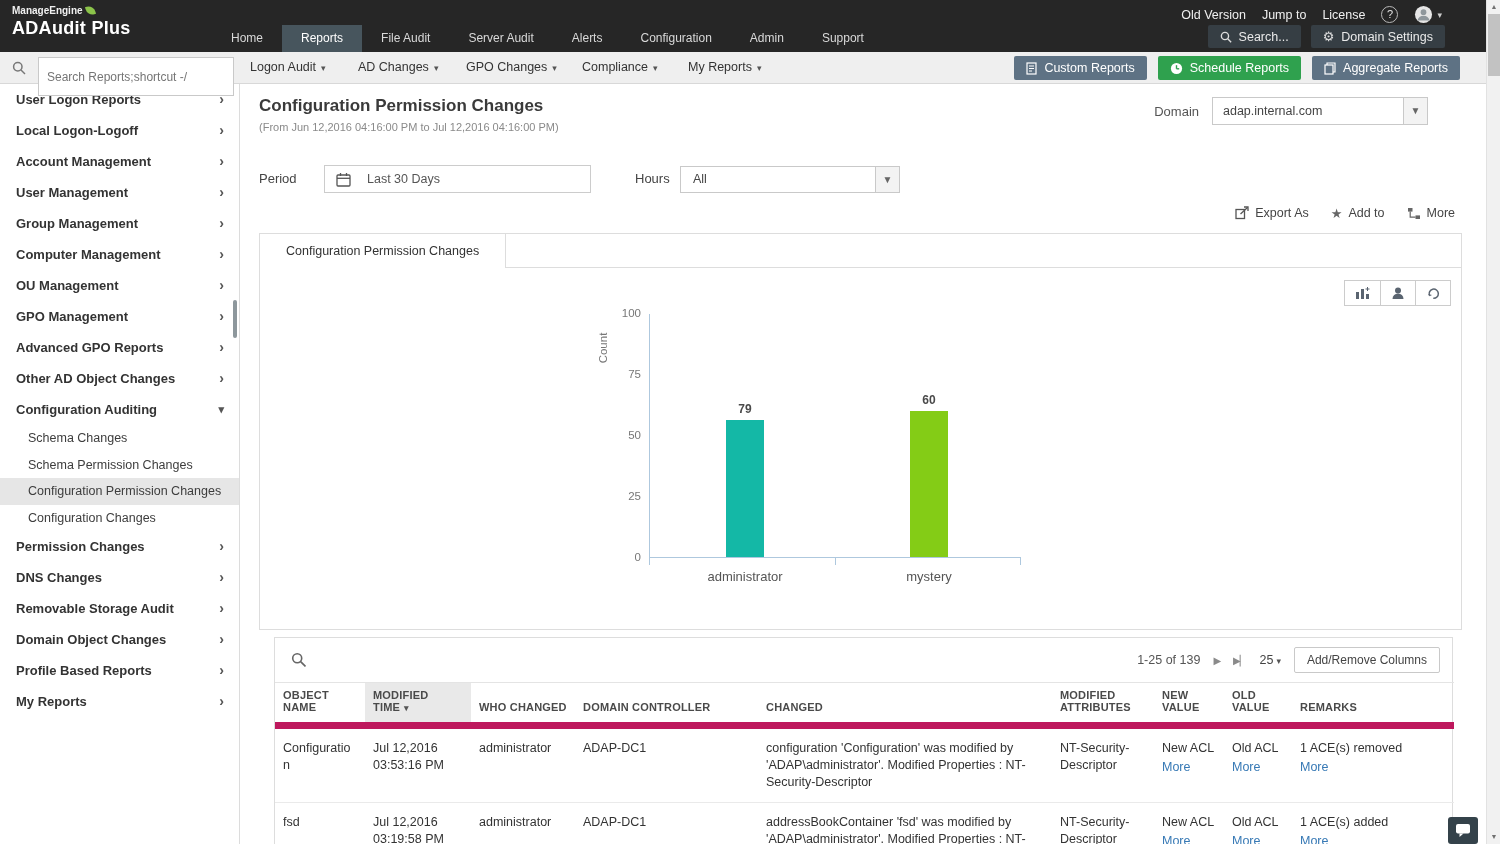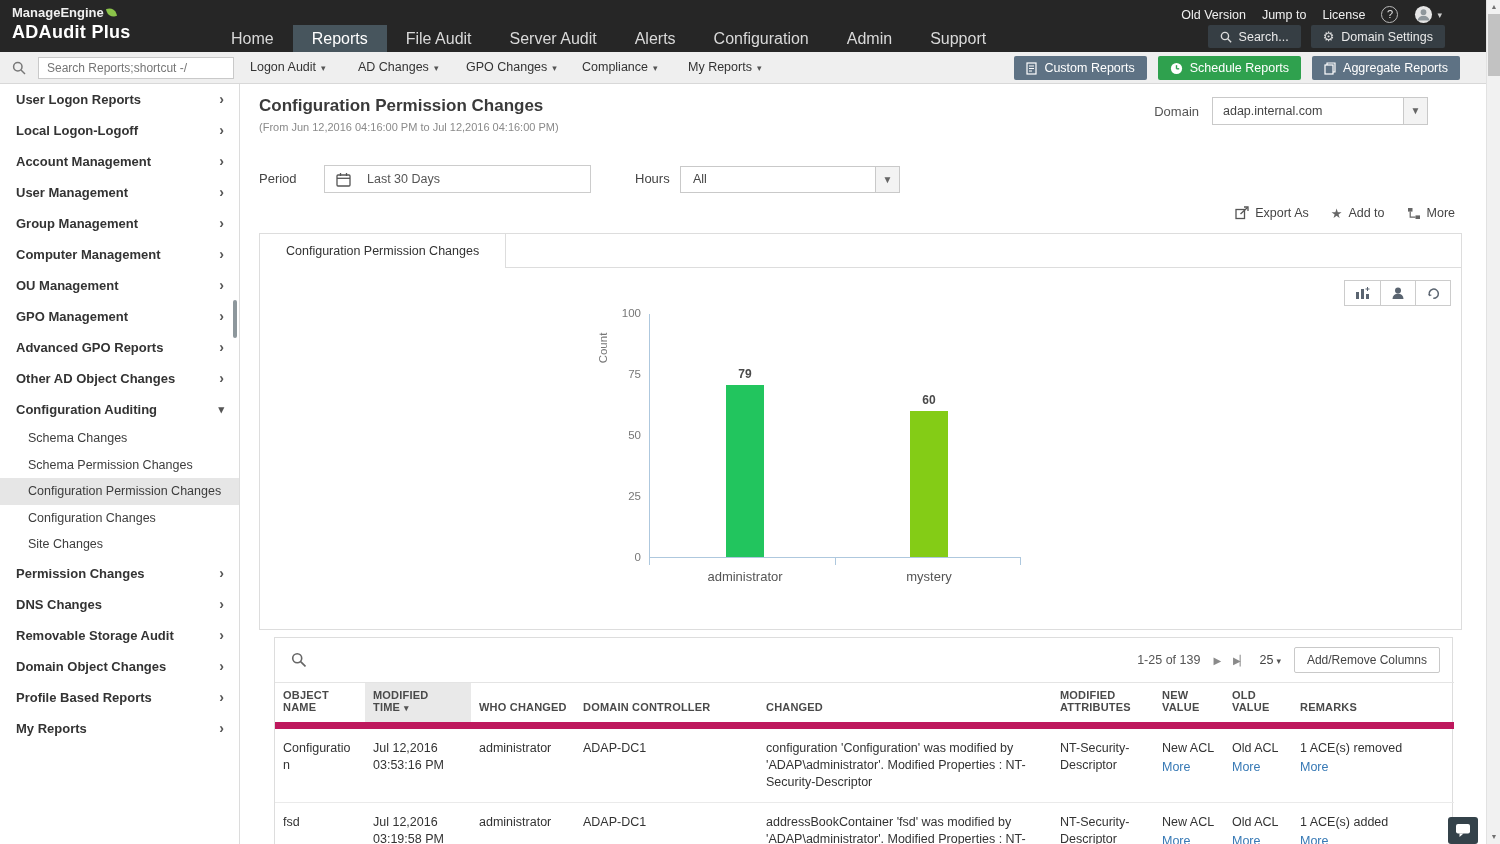--- a/index.html
+++ b/index.html
@@ -3,38 +3,38 @@
 <meta charset="utf-8">
 <style>
   *{box-sizing:border-box;margin:0;padding:0}
   html,body{width:1500px;height:844px;overflow:hidden}
   body{font-family:"Liberation Sans",sans-serif;position:relative;background:#fff}
   a{text-decoration:none;color:inherit;cursor:pointer}
 
   
   .topbar{position:absolute;top:0;left:0;width:1500px;height:52px;background:#262626;z-index:5}
   .logo{position:absolute;left:12px;top:5px;color:#fff}
-  .brand-line{font-size:13px;color:#f0f0f0;display:flex;align-items:center;gap:3px;font-weight:bold}
+  .brand-line{font-size:10px;color:#f0f0f0;display:flex;align-items:center;gap:3px;font-weight:bold}
   .leaf{width:9px;height:9px;background:#8bc34a;border-radius:0 80% 0 80%;transform:rotate(-15deg)}
   .product{font-size:18px;font-weight:bold;margin-top:2px;letter-spacing:.3px}
   .mainnav{position:absolute;left:212px;bottom:0;display:flex;height:27px}
-  .nav-item{display:block;padding:0 19px;line-height:27px;font-size:16px;color:#d9d9d9}
+  .nav-item{display:block;padding:0 19px;line-height:27px;font-size:12px;color:#d9d9d9}
   .nav-item.active{background:#47555d;color:#fff}
   .tr1{position:absolute;top:5px;right:58px;display:flex;align-items:center;gap:16px;font-size:12.5px;color:#f0f0f0}
   .help-circle{width:17px;height:17px;border:1px solid #b9b9b9;border-radius:50%;text-align:center;line-height:15px;font-size:11px;color:#e2e2e2;cursor:pointer}
   .user-chip{display:flex;align-items:center;gap:4px;cursor:pointer}
   .sm-caret{font-size:9px;color:#ccc}
   .tr2{position:absolute;bottom:4px;right:55px;display:flex;gap:10px}
   .dark-btn{display:flex;align-items:center;gap:7px;background:#363e44;color:#e9e9e9;font-size:12.5px;height:23px;padding:0 12px;border-radius:2px;cursor:pointer}
   .gear{font-size:13px;color:#ddd;line-height:1}
 
   
   .toolbar{position:absolute;top:52px;left:0;width:1500px;height:32px;background:#efefef;border-bottom:1px solid #d8d8d8;z-index:4}
   .tb-searchicon{position:absolute;left:12px;top:9px}
-  .tb-input{position:absolute;left:38px;top:5px;width:196px;height:22px;border:1px solid #c9c9c9;font-size:12px;padding:0 8px;color:#3b82f6;background:#fff;font-family:"Liberation Sans",sans-serif}
+  .tb-input{position:absolute;left:38px;top:5px;width:196px;height:39px;border:1px solid #c9c9c9;font-size:12px;padding:0 8px;color:#3b82f6;background:#fff;font-family:"Liberation Sans",sans-serif}
   .tb-menu{position:absolute;top:0;line-height:31px;font-size:12.5px;color:#333;cursor:pointer}
   .tb-menu .sm-caret{color:#555;margin-left:5px}
   .m1{left:250px}.m2{left:358px}.m3{left:466px}.m4{left:582px}.m5{left:688px}
   .tb-buttons{position:absolute;right:40px;top:4px;display:flex;gap:11px}
   .btn-slate,.btn-green{display:flex;align-items:center;gap:7px;height:24px;padding:0 12px;font-size:12.5px;color:#fff;border-radius:2px;cursor:pointer;border:none}
   .btn-slate{background:#5e7284}
   .btn-green{background:#2fa14e}
 
   
   .sidebar{position:absolute;left:0;top:84px;width:240px;height:760px;background:#fff;border-right:1px solid #dcdcdc;z-index:3}
@@ -204,21 +204,20 @@
   <div class="side-item"><span>OU Management</span><span class="chev">›</span></div>
   <div class="side-item"><span>GPO Management</span><span class="chev">›</span></div>
   <div class="side-item"><span>Advanced GPO Reports</span><span class="chev">›</span></div>
   <div class="side-item"><span>Other AD Object Changes</span><span class="chev">›</span></div>
   <div class="side-item"><span>Configuration Auditing</span><span class="chev" style="font-size:11px">▾</span></div>
   <div>
     <div class="side-child"><span>Schema Changes</span></div>
     <div class="side-child"><span>Schema Permission Changes</span></div>
     <div class="side-child selected"><span>Configuration Permission Changes</span></div>
     <div class="side-child"><span>Configuration Changes</span></div>
-    <div class="side-child"><span>Site Changes</span></div>
   </div>
   <div class="side-item"><span>Permission Changes</span><span class="chev">›</span></div>
   <div class="side-item"><span>DNS Changes</span><span class="chev">›</span></div>
   <div class="side-item"><span>Removable Storage Audit</span><span class="chev">›</span></div>
   <div class="side-item"><span>Domain Object Changes</span><span class="chev">›</span></div>
   <div class="side-item"><span>Profile Based Reports</span><span class="chev">›</span></div>
   <div class="side-item"><span>My Reports</span><span class="chev">›</span></div>
   <div class="side-scroll-thumb"></div>
 </aside>
 
@@ -302,21 +301,21 @@
           </svg>
       </span>
     </div>
     <div class="plot">
       <div class="ylabel-rot">Count</div>
       <span class="ylab" style="top:-7px">100</span>
       <span class="ylab" style="top:54px">75</span>
       <span class="ylab" style="top:115px">50</span>
       <span class="ylab" style="top:176px">25</span>
       <span class="ylab" style="top:237px">0</span>
-      <div class="bar" style="left: 77px; height: 172px; background: #22c55e;">
+      <div class="bar" style="left: 77px; height: 137px; background: #14b8a6;">
         <span class="bar-val">79</span>
       </div>
       <div class="bar" style="left: 261px; height: 146px; background: #84cc16;">
         <span class="bar-val">60</span>
       </div>
       <div class="axis-y"></div>
       <div class="axis-x"></div>
       <div class="xtick" style="left:0"></div>
       <div class="xtick" style="left:186px"></div>
       <div class="xtick" style="left:371px"></div>

